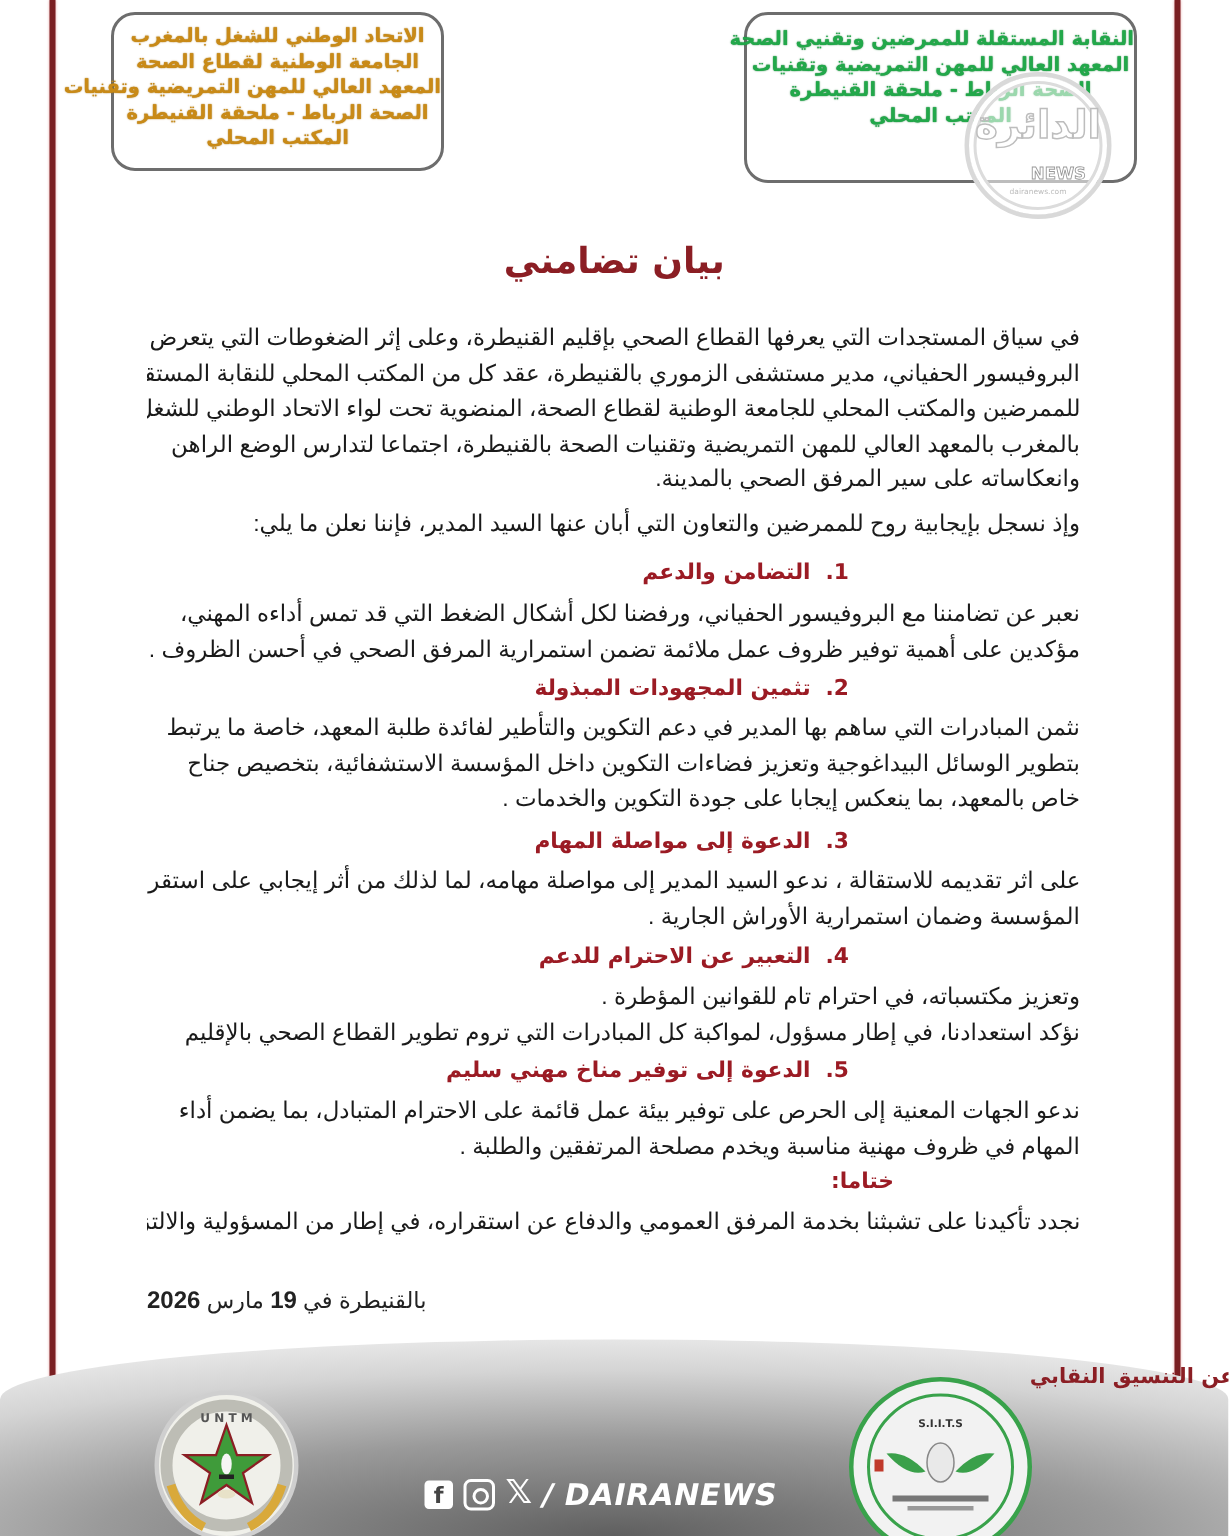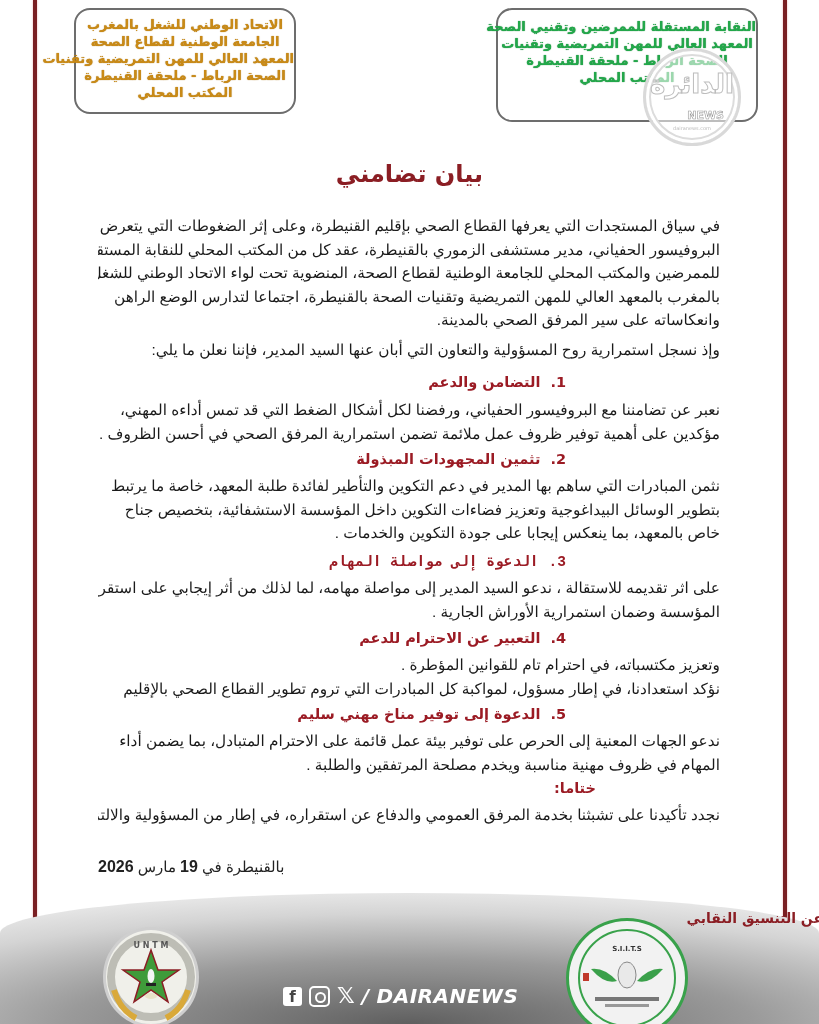--- a/index.html
+++ b/index.html
@@ -75,41 +75,41 @@
   <div class="title">بيان تضامني</div>
 
   <div class="body-text intro">
     <span class="para-line">في سياق المستجدات التي يعرفها القطاع الصحي بإقليم القنيطرة، وعلى إثر الضغوطات التي يتعرض لها</span>
     <span class="para-line">البروفيسور الحفياني، مدير مستشفى الزموري بالقنيطرة، عقد كل من المكتب المحلي للنقابة المستقلة</span>
     <span class="para-line">للممرضين والمكتب المحلي للجامعة الوطنية لقطاع الصحة، المنضوية تحت لواء الاتحاد الوطني للشغل</span>
     <span class="para-line">بالمغرب بالمعهد العالي للمهن التمريضية وتقنيات الصحة بالقنيطرة، اجتماعا لتدارس الوضع الراهن</span>
     <span class="para-line">وانعكاساته على سير المرفق الصحي بالمدينة.</span>
   </div>
   <div class="body-text" style="top:338px;">
-    <span class="para-line">وإذ نسجل استمرارية روح المسؤولية والتعاون التي أبان عنها السيد المدير، فإننا نعلن ما يلي:</span>
+    <span class="para-line">وإذ نسجل بإيجابية روح للممرضين والتعاون التي أبان عنها السيد المدير، فإننا نعلن ما يلي:</span>
   </div>
 
   <div class="sec-head" style="top:374px;">
     <span class="sec-num">1.</span><span>التضامن والدعم</span>
   </div>
   <div class="body-text" style="top:398px;">
     <span class="para-line">نعبر عن تضامننا مع البروفيسور الحفياني، ورفضنا لكل أشكال الضغط التي قد تمس أداءه المهني،</span>
     <span class="para-line">مؤكدين على أهمية توفير ظروف عمل ملائمة تضمن استمرارية المرفق الصحي في أحسن الظروف .</span>
   </div>
 
   <div class="sec-head" style="top:451px;">
     <span class="sec-num">2.</span><span>تثمين المجهودات المبذولة</span>
   </div>
   <div class="body-text" style="top:474px;">
     <span class="para-line">نثمن المبادرات التي ساهم بها المدير في دعم التكوين والتأطير لفائدة طلبة المعهد، خاصة ما يرتبط</span>
     <span class="para-line">بتطوير الوسائل البيداغوجية وتعزيز فضاءات التكوين داخل المؤسسة الاستشفائية، بتخصيص جناح</span>
     <span class="para-line">خاص بالمعهد، بما ينعكس إيجابا على جودة التكوين والخدمات .</span>
   </div>
 
-  <div class="sec-head" style="top:553px;font-family:Liberation Mono, monospace;">
+  <div class="sec-head" style="top:553px;">
     <span class="sec-num">3.</span><span>الدعوة إلى مواصلة المهام</span>
   </div>
   <div class="body-text" style="top:576px;">
     <span class="para-line">على اثر تقديمه للاستقالة ، ندعو السيد المدير إلى مواصلة مهامه، لما لذلك من أثر إيجابي على استقرار</span>
     <span class="para-line">المؤسسة وضمان استمرارية الأوراش الجارية .</span>
   </div>
 
   <div class="sec-head" style="top:630px;">
     <span class="sec-num">4.</span><span>التعبير عن الاحترام للدعم</span>
   </div>

